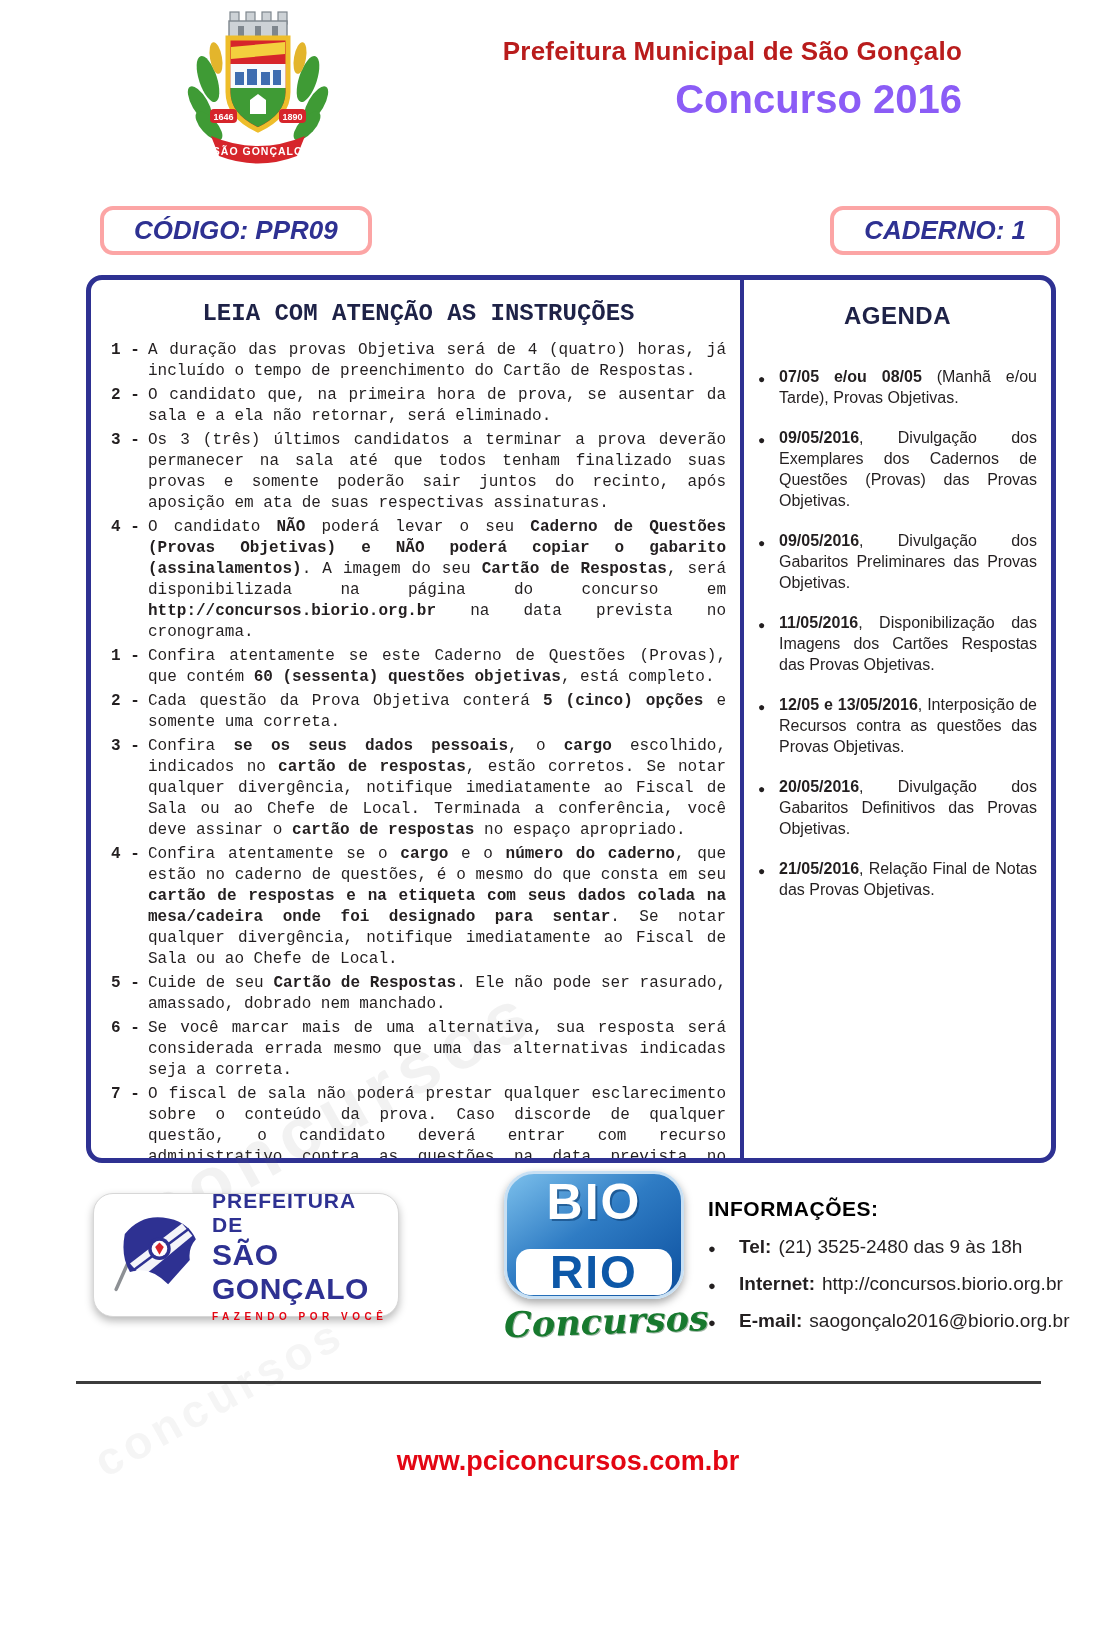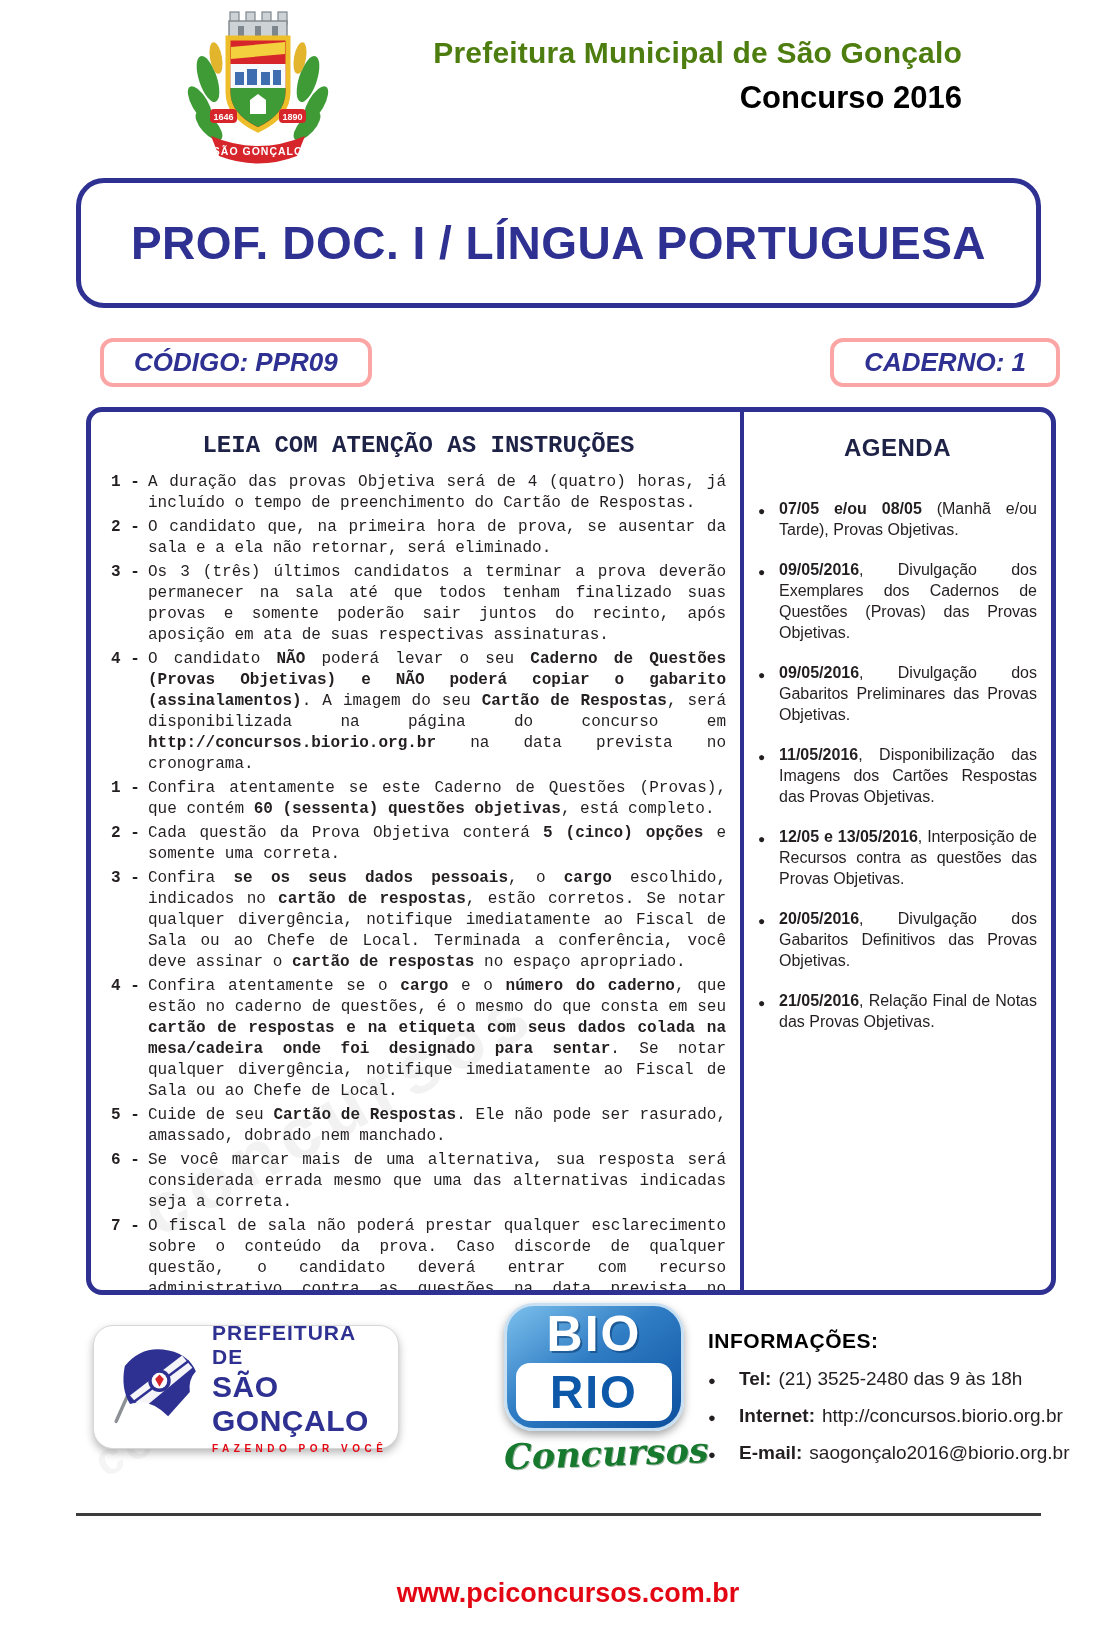--- a/index.html
+++ b/index.html
@@ -5,22 +5,22 @@
   * { margin:0; padding:0; box-sizing:border-box; }
   html,body { background:#ffffff; }
   body { font-family:"Liberation Sans", sans-serif; color:#231f20; }
 
   .page { position:relative; width:1117px; height:1625px; margin:0 auto; background:#fff; overflow:hidden; }
 
   
   .header { display:flex; height:176px; align-items:flex-start; }
   .crest-wrap { margin-left:183px; margin-top:4px; width:150px; height:170px; flex:none; }
   .header-text { margin-left:auto; margin-right:155px; margin-top:36px; text-align:right; }
-  .header-line1 { font-size:30px; font-weight:bold; color:#4d7c0f; letter-spacing:0.2px; }
-  .header-line2 { font-size:31px; font-weight:bold; color:#000000; margin-top:10px; }
+  .header-line1 { font-size:26px; font-weight:bold; color:#b91c1c; letter-spacing:0.2px; }
+  .header-line2 { font-size:40px; font-weight:bold; color:#8b5cf6; margin-top:10px; }
 
   
   .banner { margin:2px 76px 0 76px; height:130px; border:5px solid #2e3192; border-radius:28px;
             display:flex; align-items:center; justify-content:center; }
   .banner h1 { font-size:46px; font-weight:bold; color:#2e3192; letter-spacing:0.5px; }
 
   
   .pill-row { margin:30px 57px 0 100px; display:flex; justify-content:space-between; }
   .pill { border:4px solid #fca5a5; border-radius:13px; padding:5px 30px;
           font-size:26px; font-weight:bold; font-style:italic; color:#2e3192; }
@@ -55,21 +55,21 @@
   .pref-line2 { color:#2e3192; font-size:30px; font-weight:bold; letter-spacing:0.5px; margin-top:1px; }
   .pref-line3 { color:#e30613; font-size:10px; font-weight:bold; letter-spacing:4.5px; margin-top:5px; }
 
   .biorio-wrap { position:absolute; left:504px; top:-8px; width:182px; text-align:center; }
   .biorio-box { width:180px; height:128px; border-radius:30px;
                 background:linear-gradient(145deg,#7cc0ec 0%, #2f7cc4 45%, #0c4f9e 100%);
                 border:3px solid #c9e0f3; box-shadow:0 4px 9px rgba(0,0,0,0.35);
                 position:relative; overflow:hidden; }
   .biorio-top { font-size:50px; font-weight:bold; color:#ffffff; letter-spacing:2px; line-height:56px;
                 text-shadow:2px 2px 0 rgba(8,56,110,0.55); }
-  .biorio-panel { position:absolute; left:9px; right:9px; bottom:7px; height:58px; background:#ffffff;
+  .biorio-panel { position:absolute; left:9px; right:9px; bottom:1px; height:46px; background:#ffffff;
                   border-radius:14px; display:flex; align-items:center; justify-content:center; }
   .biorio-bottom { font-size:46px; font-weight:bold; color:#0d58a8; letter-spacing:2px; }
   .biorio-script { font-family:"DejaVu Serif", serif; font-style:italic; font-weight:bold;
                    color:#17792e; font-size:35px; margin-top:2px; transform:rotate(-2deg);
                    text-shadow:1px 1px 0 rgba(10,70,25,0.4); }
 
   .info { position:absolute; left:708px; top:18px; right:40px; }
   .info-title { font-size:21px; font-weight:bold; color:#000; letter-spacing:0.5px; }
   .info-item { display:flex; font-size:19px; margin-top:15px; align-items:baseline; }
   .info-bullet { flex:none; width:31px; font-size:13px; }
@@ -140,23 +140,20 @@
         <path d="M28 132 Q75 152 122 132 L114 152 Q75 167 36 152 Z" fill="#d6252b"></path>
         <text x="75" y="151" font-size="10.5" fill="#ffffff" text-anchor="middle" font-weight="bold" letter-spacing="1">SÃO GONÇALO</text>
       </svg>
     </div>
     <div class="header-text">
       <div class="header-line1">Prefeitura Municipal de São Gonçalo</div>
       <div class="header-line2">Concurso 2016</div>
     </div>
   </div>
 
-  <div class="banner">
-    <h1>PROF. DOC. I / LÍNGUA PORTUGUESA</h1>
-  </div>
 
   <div class="pill-row">
     <div class="pill">
       <span>CÓDIGO: PPR09</span>
     </div>
     <div class="pill">
       <span>CADERNO: 1</span>
     </div>
   </div>
 

